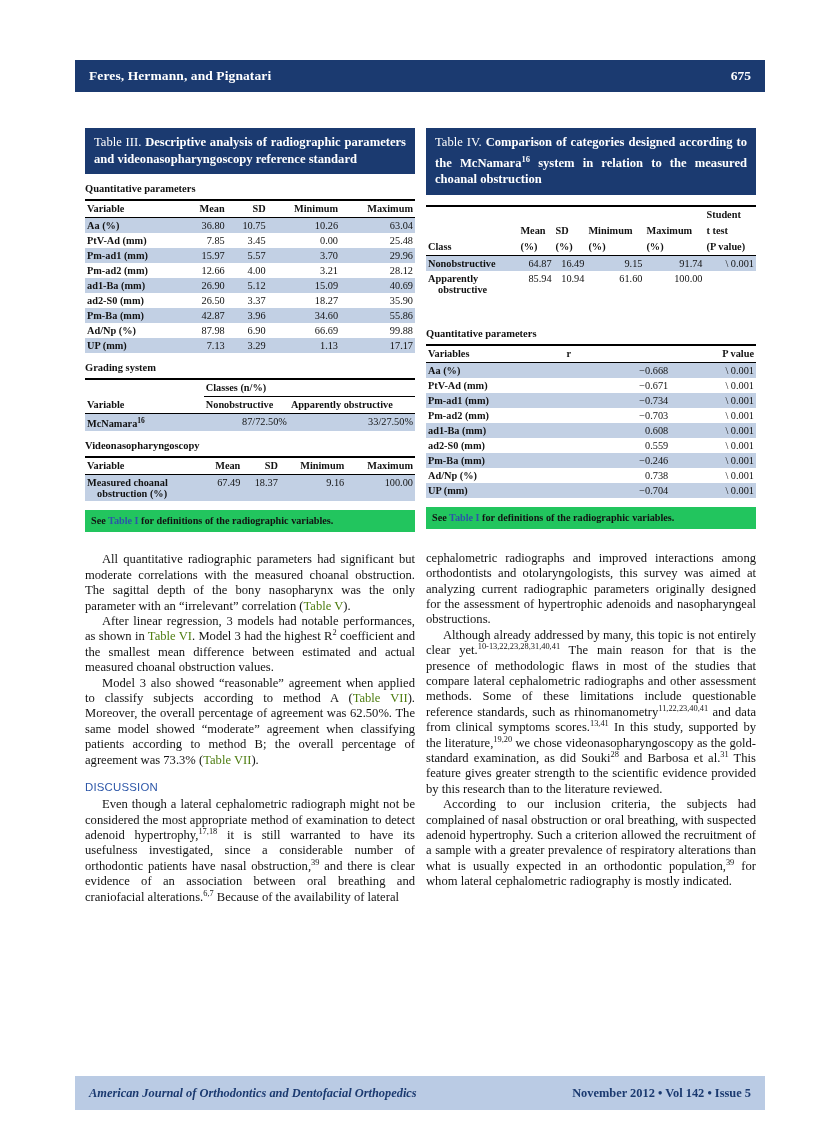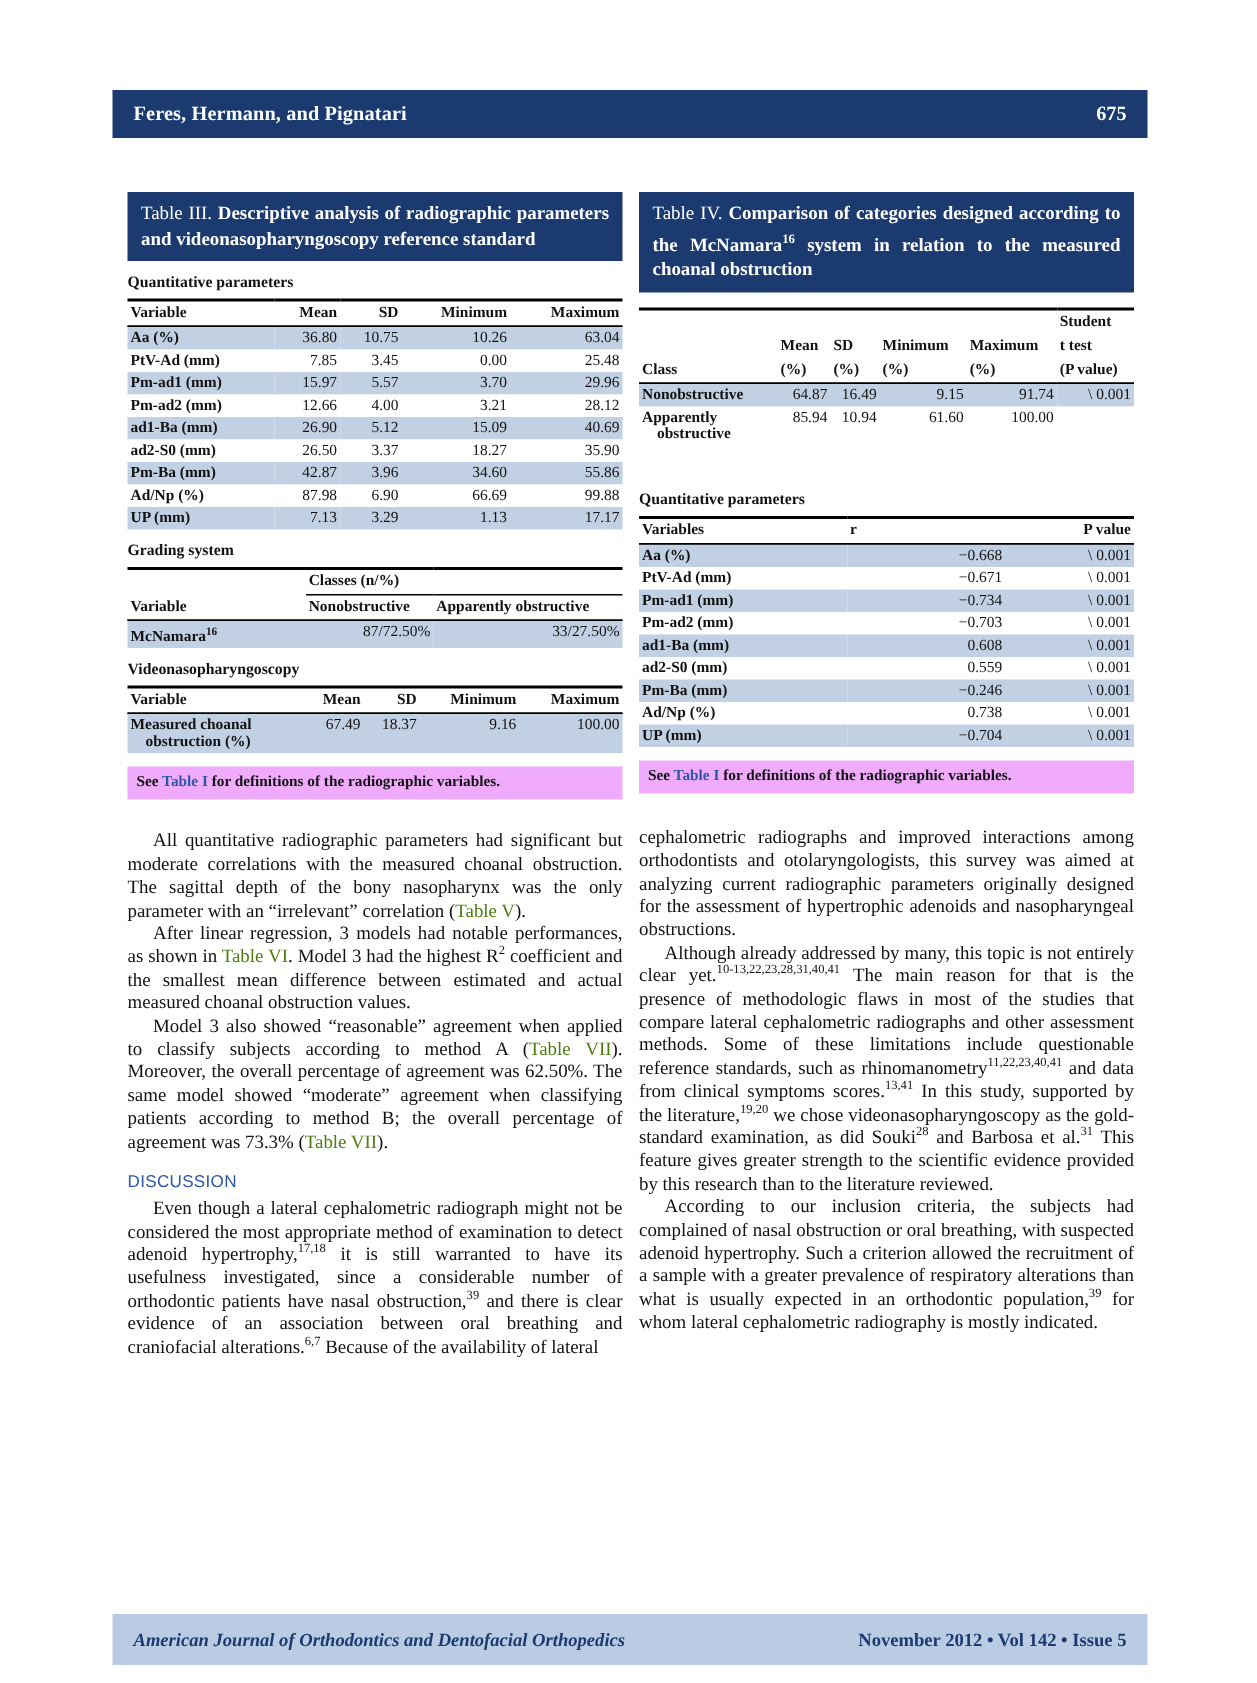--- a/index.html
+++ b/index.html
@@ -115,21 +115,21 @@
   .rule-top    { border-top: 2px solid #000; }
   .rule-bottom { border-bottom: 1px solid #000; }
   tr.shade td { background: #c2d0e4; }
   tr.plain td { background: #ffffff; }
 
   .span-rule {
     border-bottom: 1px solid #000;
   }
 
   .tbl-footnote {
-    background: #f0abfc;
+    background: #22c55e;
     font-size: 10.2px;
     font-weight: bold;
     padding: 5px 6px 6px 6px;
     margin-top: 9px;
   }
   .tbl-footnote .xref { color: #2c56a8; }
 
   
   p.body {
     font-size: 12.6px;

